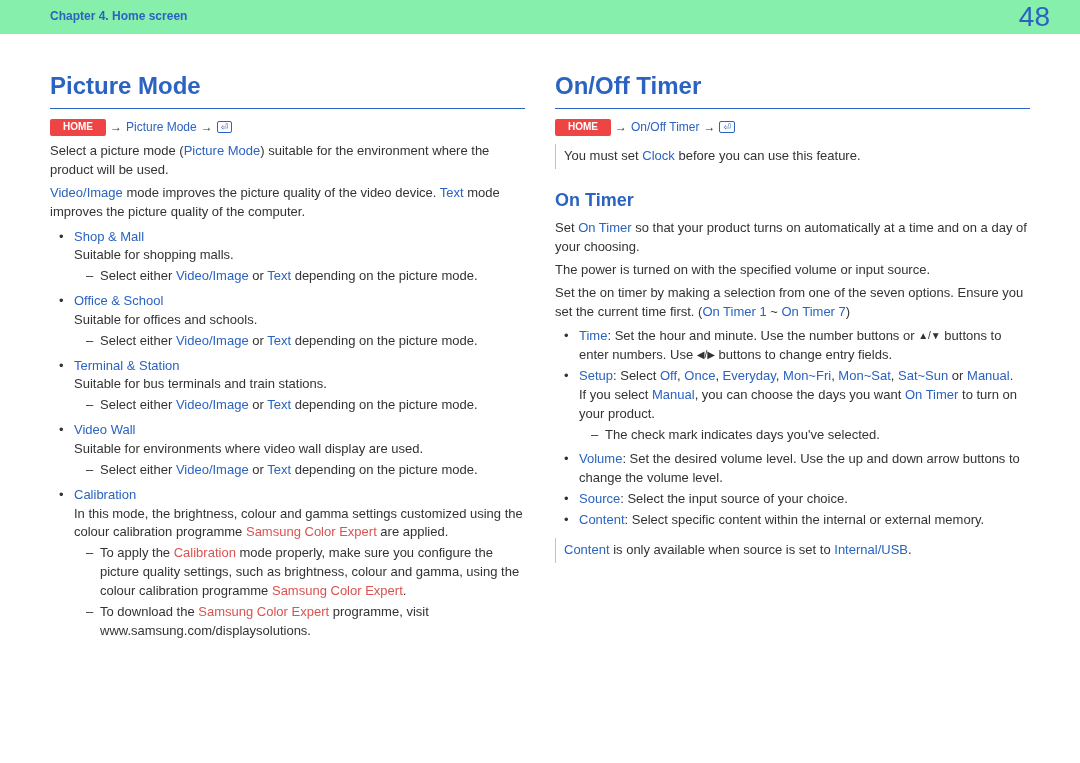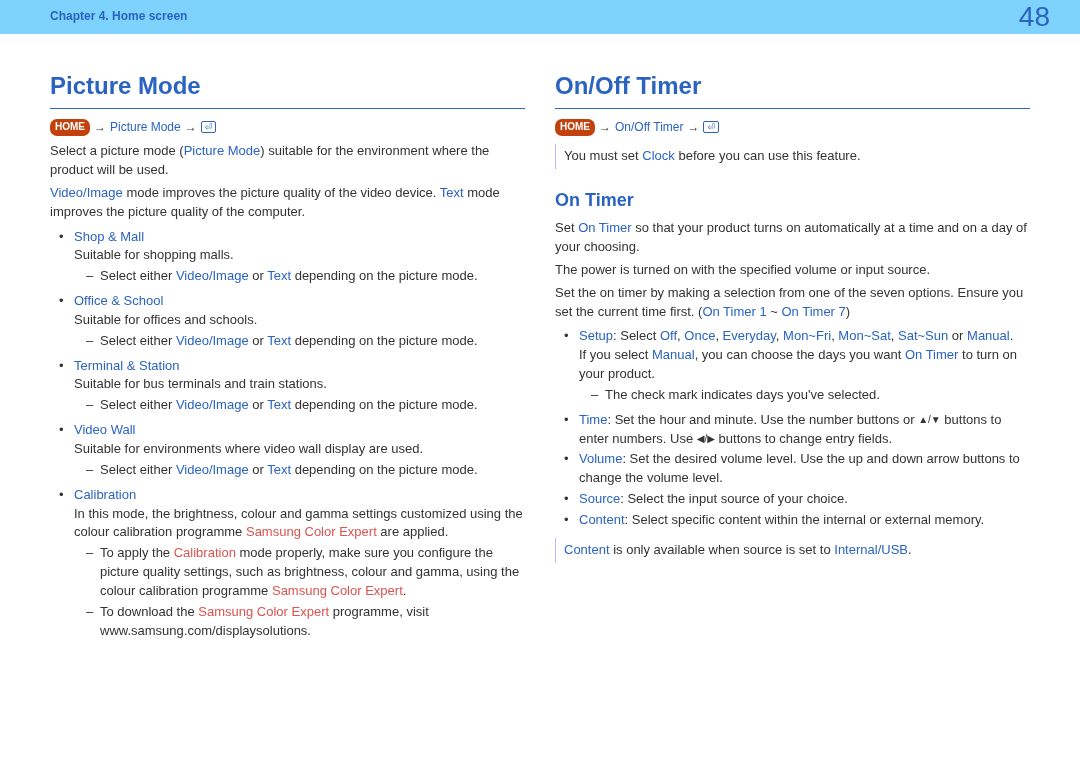--- a/index.html
+++ b/index.html
@@ -12,21 +12,21 @@
     line-height: 1.45;
   }
   .page {
     width: 1080px;
     height: 763px;
     position: relative;
     box-sizing: border-box;
     padding: 0;
   }
   .header-bar {
-    background: #7dd3fc;
+    background: #86efac;
     height: 34px;
     width: 100%;
     display: flex;
     align-items: center;
     justify-content: space-between;
     padding: 0 30px 0 50px;
     box-sizing: border-box;
   }
   .chapter-label {
     color: #2a63c0;
@@ -64,25 +64,25 @@
   }
   .nav-line {
     margin: 10px 0 6px 0;
     font-size: 12px;
     display: flex;
     align-items: center;
     flex-wrap: wrap;
     gap: 4px;
   }
   .home-tag {
-    background: #c2410c;
+    background: #ef4444;
     color: #fff;
     font-size: 10px;
-    padding: 1px 5px;
-    border-radius: 7px;
+    padding: 1px 13px;
+    border-radius: 2px;
     font-weight: bold;
   }
   .arrow {
     color: #333;
   }
   .blue { color: #2a63c0; }
   .orange { color: #d9534f; }
   .enter-icon {
     display: inline-block;
     border: 1.5px solid #2a63c0;
@@ -227,30 +227,30 @@
       <p>
         <span>Set </span><span class="blue">On Timer</span><span> so that your product turns on automatically at a time and on a day of your choosing.</span>
       </p>
       <p>The power is turned on with the specified volume or input source.</p>
       <p>
         <span>Set the on timer by making a selection from one of the seven options. Ensure you set the current time first. (</span><span class="blue">On Timer 1</span><span> ~ </span><span class="blue">On Timer 7</span><span>)</span>
       </p>
 
       <ul class="bullets">
         <li>
+          <span class="blue">Time</span><span>: Set the hour and minute. Use the number buttons or </span><span class="tri">▲/▼</span><span> buttons to enter numbers. Use </span><span class="tri">◀/▶</span><span> buttons to change entry fields.</span>
+        </li>
+        <li>
           <span class="blue">Setup</span><span>: Select </span><span class="blue">Off</span><span>, </span><span class="blue">Once</span><span>, </span><span class="blue">Everyday</span><span>, </span><span class="blue">Mon~Fri</span><span>, </span><span class="blue">Mon~Sat</span><span>, </span><span class="blue">Sat~Sun</span><span> or </span><span class="blue">Manual</span><span>.</span><br>
           <span>If you select </span><span class="blue">Manual</span><span>, you can choose the days you want </span><span class="blue">On Timer</span><span> to turn on your product.</span>
           <ul class="dash">
             <li>The check mark indicates days you've selected.</li>
           </ul>
         </li>
         <li>
-          <span class="blue">Time</span><span>: Set the hour and minute. Use the number buttons or </span><span class="tri">▲/▼</span><span> buttons to enter numbers. Use </span><span class="tri">◀/▶</span><span> buttons to change entry fields.</span>
-        </li>
-        <li>
           <span class="blue">Volume</span><span>: Set the desired volume level. Use the up and down arrow buttons to change the volume level.</span>
         </li>
         <li>
           <span class="blue">Source</span><span>: Select the input source of your choice.</span>
         </li>
         <li>
           <span class="blue">Content</span><span>: Select specific content within the internal or external memory.</span>
         </li>
       </ul>
 

